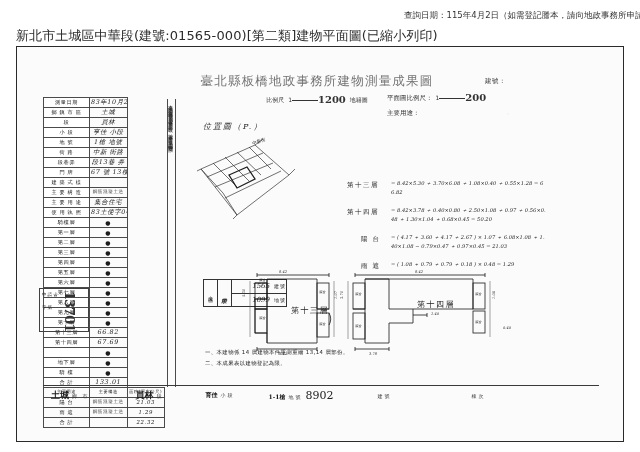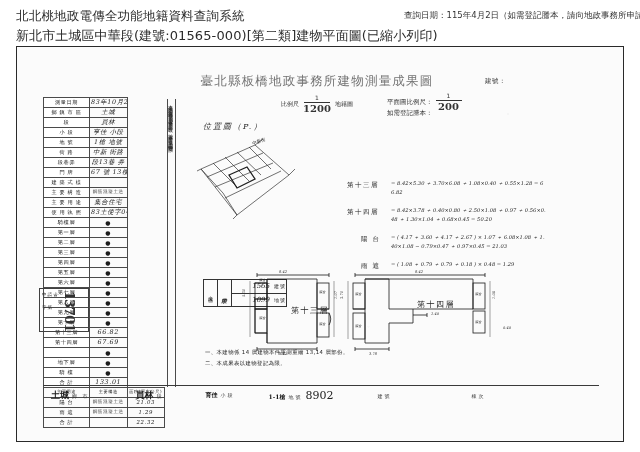--- a/index.html
+++ b/index.html
@@ -59,21 +59,21 @@
     position:absolute; left:468px; top:30px;
     font-size:6.5px; color:#333; letter-spacing:.5px;text-align:right;
   }
 
   
   .scale-row{
     position:absolute; left:150px; top:48px; width:300px;
     display:flex; align-items:center; justify-content:center; gap:4px;
     font-size:6px; color:#333; white-space:nowrap;
   }
-  .frac{ display:inline-flex; flex-direction:column; align-items:center; line-height:1; }
+  .frac{ display:inline-flex; flex-direction:row; align-items:center; line-height:1; }
   .frac .num{ font-size:6px; }
   .frac .bar{ width:26px; height:1px; background:#333; margin:1px 0; }
   .frac .den{ font-size:10px; font-weight:bold; font-family:"DejaVu Serif", serif;}
 
   .scale-right{
     position:absolute; left:370px; top:46px;
     font-size:6.5px; color:#333; white-space:nowrap;
     display:flex; align-items:center; gap:3px;
   }
   .area-calc-label{
@@ -220,21 +220,20 @@
   .bottom .k{ letter-spacing:2px; font-size:5px;}
   .bottom .num{
     font-family:"DejaVu Serif", serif; font-size:11px; color:#222; letter-spacing:0;
   }
 </style>
 </head>
 <body>
 
 <div class="page">
 
-  <div class="hdr-title">北北桃地政電傳全功能地籍資料查詢系統</div>
   <div class="hdr-sub">新北市土城區中華段(建號:01565-000)[第二類]建物平面圖(已縮小列印)</div>
   <div class="hdr-date">查詢日期：115年4月2日（如需登記謄本，請向地政事務所申請。）</div>
 
   <div class="sheet">
     <div class="sheet-inner">
       <div class="speckle"></div>
 
       <div class="doc-title">臺北縣板橋地政事務所建物測量成果圖</div>
       <div class="bldno">建號：</div>
 
@@ -249,21 +248,21 @@
       </div>
 
       <div class="scale-right">
         <span>平面圖比例尺：</span>
         <span class="frac">
           <span class="num">1</span>
           <span class="bar"></span>
           <span class="den">200</span>
         </span>
       </div>
-      <div class="area-calc-label">如需登記謄本：</div>
+      <div class="area-calc-label">主要用途：</div>
 
       <table class="tbl">
         <tbody id="tbl-body">
             <tr>
               <td class="lbl" style="width: 46px;">測量日期</td>
               <td class="hand">83年10月20日</td>
             </tr>
             <tr>
               <td class="lbl" style="width: 46px;">鄉 鎮 市 區</td>
               <td class="hand">土城</td>

